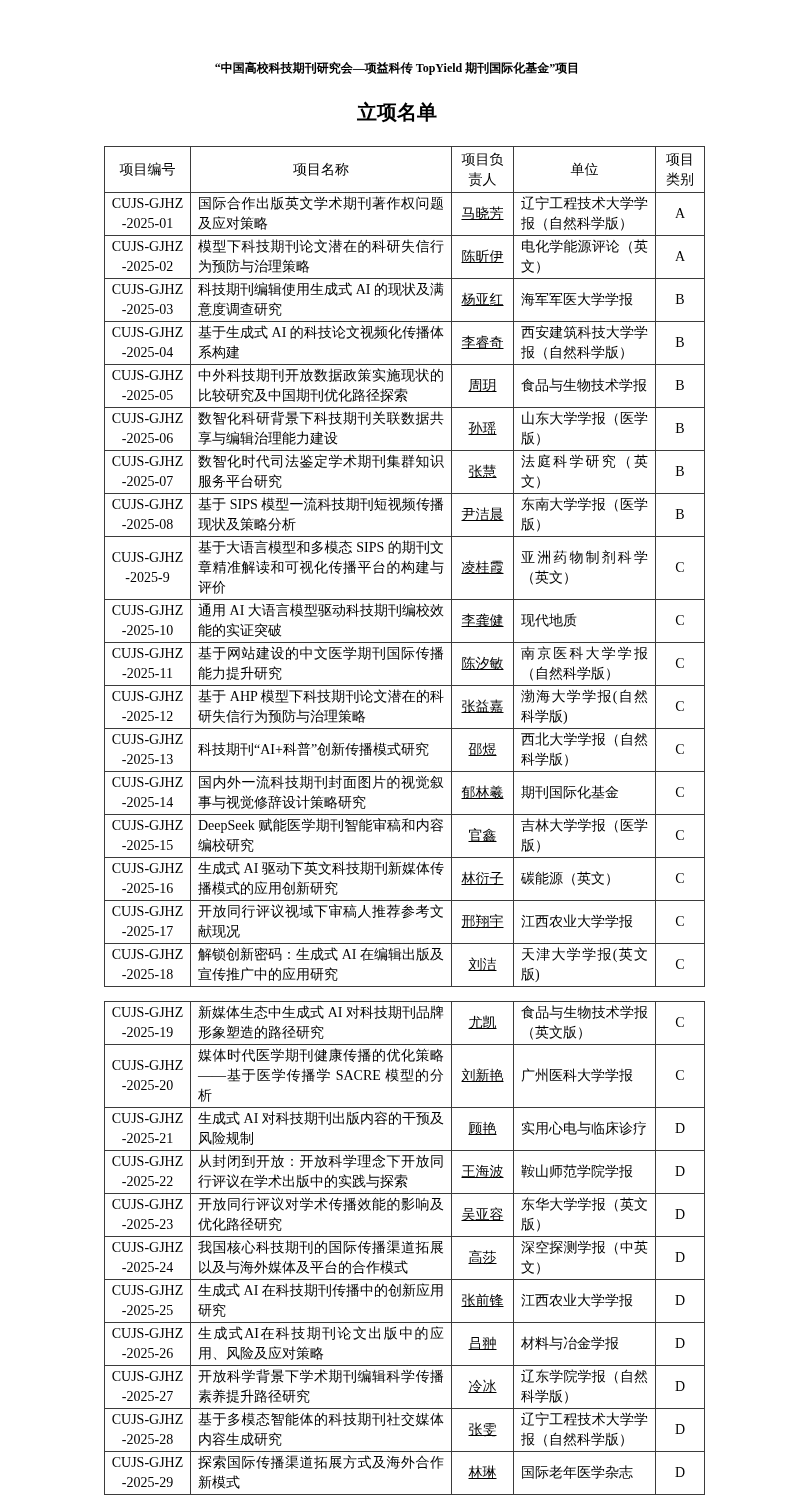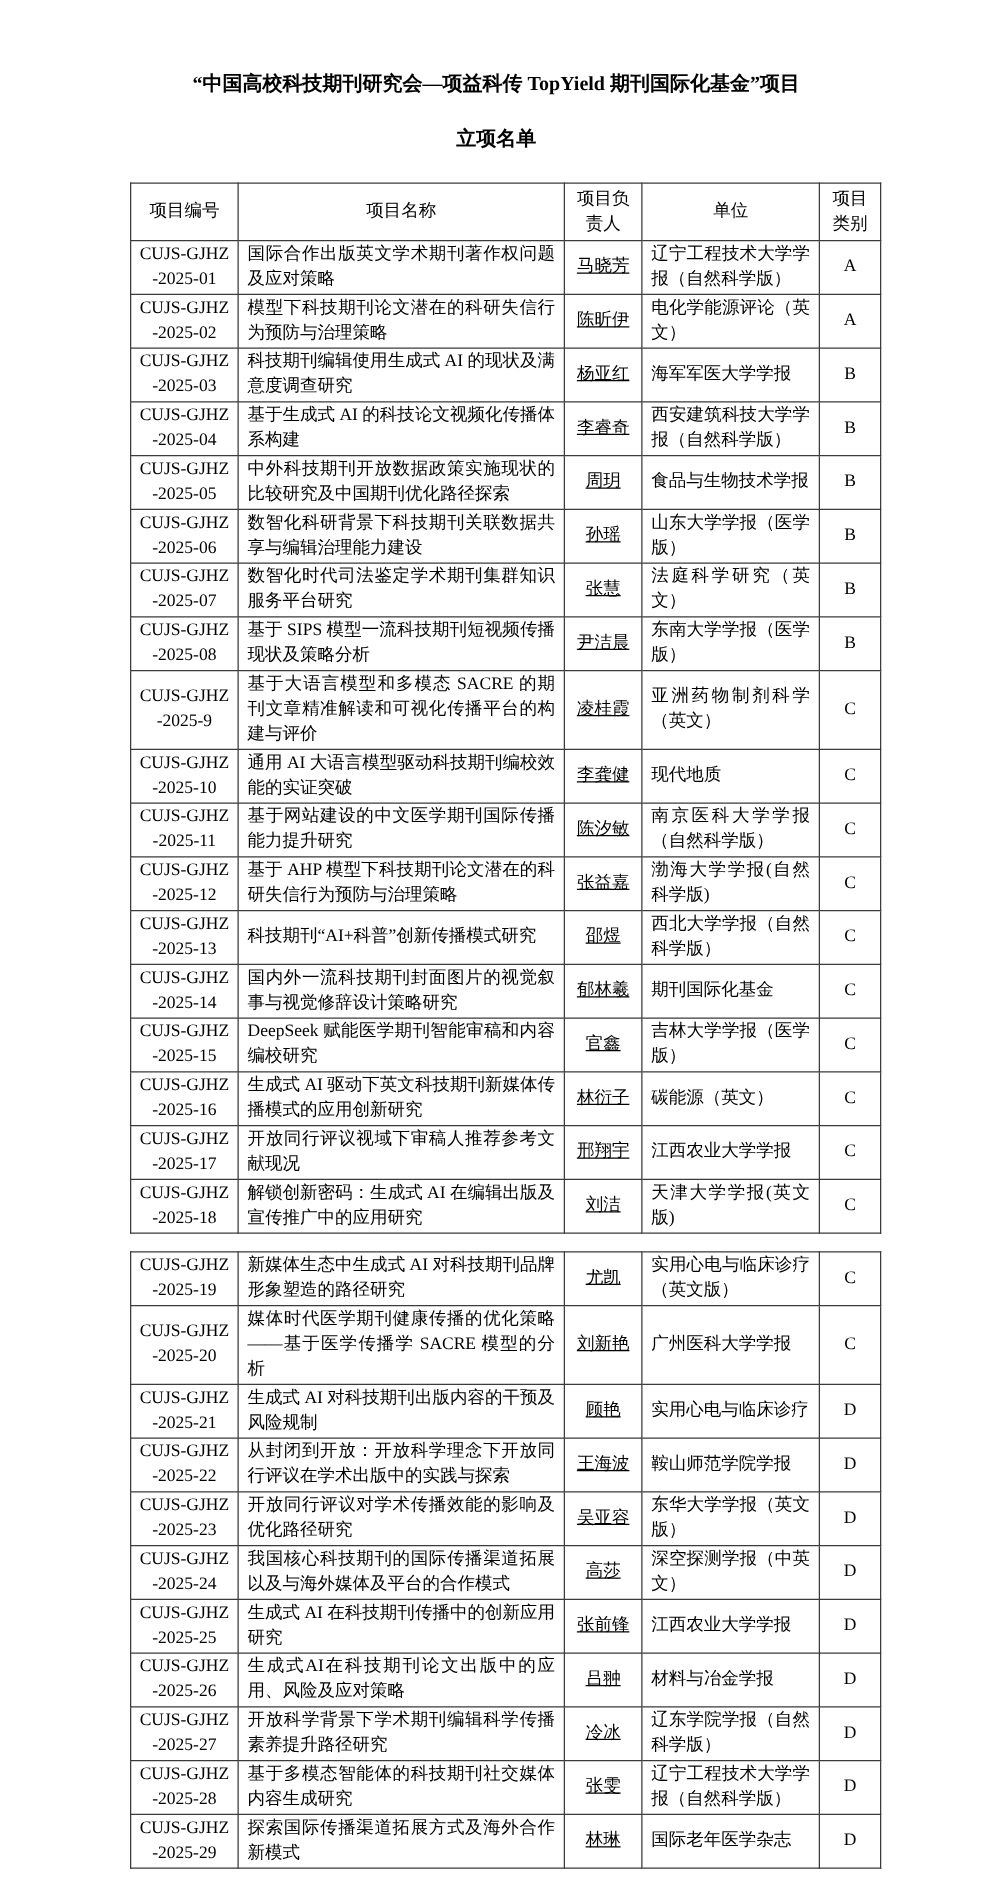--- a/index.html
+++ b/index.html
@@ -12,25 +12,25 @@
   .page {
     position: relative;
     width: 794px;
     height: 1511px;
     background: #ffffff;
     overflow: hidden;
   }
   .title {
     text-align: center;
     font-weight: bold;
-    font-size: 16px;
+    font-size: 12px;
     line-height: 24px;
   }
   .title-line1 { padding-top: 56px; }
-  .title-line2 { font-size: 16px; margin-top: 20px; }
+  .title-line2 { font-size: 20px; margin-top: 20px; }
   .tables-wrap { margin: 22px 0 0 104px; }
   table.grid {
     border-collapse: collapse;
     table-layout: fixed;
     width: 600px;
   }
   table.grid + table.grid { margin-top: 14px; }
   .grid td, .grid th {
     border: 1px solid #3b3b3b;
     font-size: 14px;
@@ -136,21 +136,21 @@
     <td class="c-id">CUJS-GJHZ
 -2025-08</td>
     <td class="c-name">基于 SIPS 模型一流科技期刊短视频传播现状及策略分析</td>
     <td class="c-person">尹洁晨</td>
     <td class="c-unit">东南大学学报（医学版）</td>
     <td class="c-cat">B</td>
   </tr>
           <tr>
     <td class="c-id">CUJS-GJHZ
 -2025-9</td>
-    <td class="c-name">基于大语言模型和多模态 SACRE 的期刊文章精准解读和可视化传播平台的构建与评价</td>
+    <td class="c-name">基于大语言模型和多模态 SIPS 的期刊文章精准解读和可视化传播平台的构建与评价</td>
     <td class="c-person">凌桂霞</td>
     <td class="c-unit">亚洲药物制剂科学（英文）</td>
     <td class="c-cat">C</td>
   </tr>
           <tr>
     <td class="c-id">CUJS-GJHZ
 -2025-10</td>
     <td class="c-name">通用 AI 大语言模型驱动科技期刊编校效能的实证突破</td>
     <td class="c-person">李龚健</td>
     <td class="c-unit">现代地质</td>
@@ -230,21 +230,21 @@
           <col style="width:62px">
           <col style="width:142px">
           <col style="width:49px">
       </colgroup>
       <tbody id="tbody-1">
           <tr>
     <td class="c-id">CUJS-GJHZ
 -2025-19</td>
     <td class="c-name">新媒体生态中生成式 AI 对科技期刊品牌形象塑造的路径研究</td>
     <td class="c-person">尤凯</td>
-    <td class="c-unit">实用心电与临床诊疗（英文版）</td>
+    <td class="c-unit">食品与生物技术学报（英文版）</td>
     <td class="c-cat">C</td>
   </tr>
           <tr>
     <td class="c-id">CUJS-GJHZ
 -2025-20</td>
     <td class="c-name">媒体时代医学期刊健康传播的优化策略——基于医学传播学 SACRE 模型的分析</td>
     <td class="c-person">刘新艳</td>
     <td class="c-unit">广州医科大学学报</td>
     <td class="c-cat">C</td>
   </tr>

